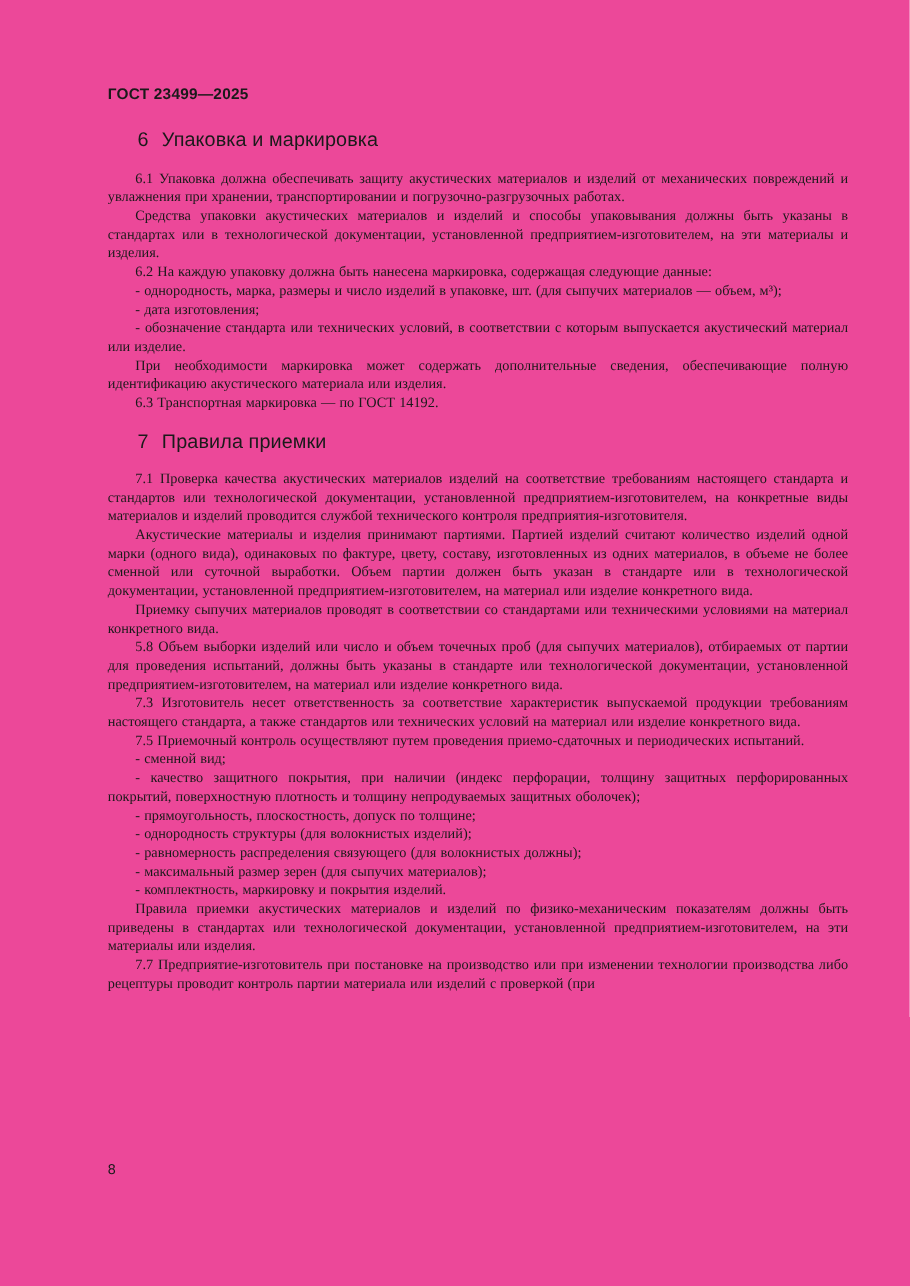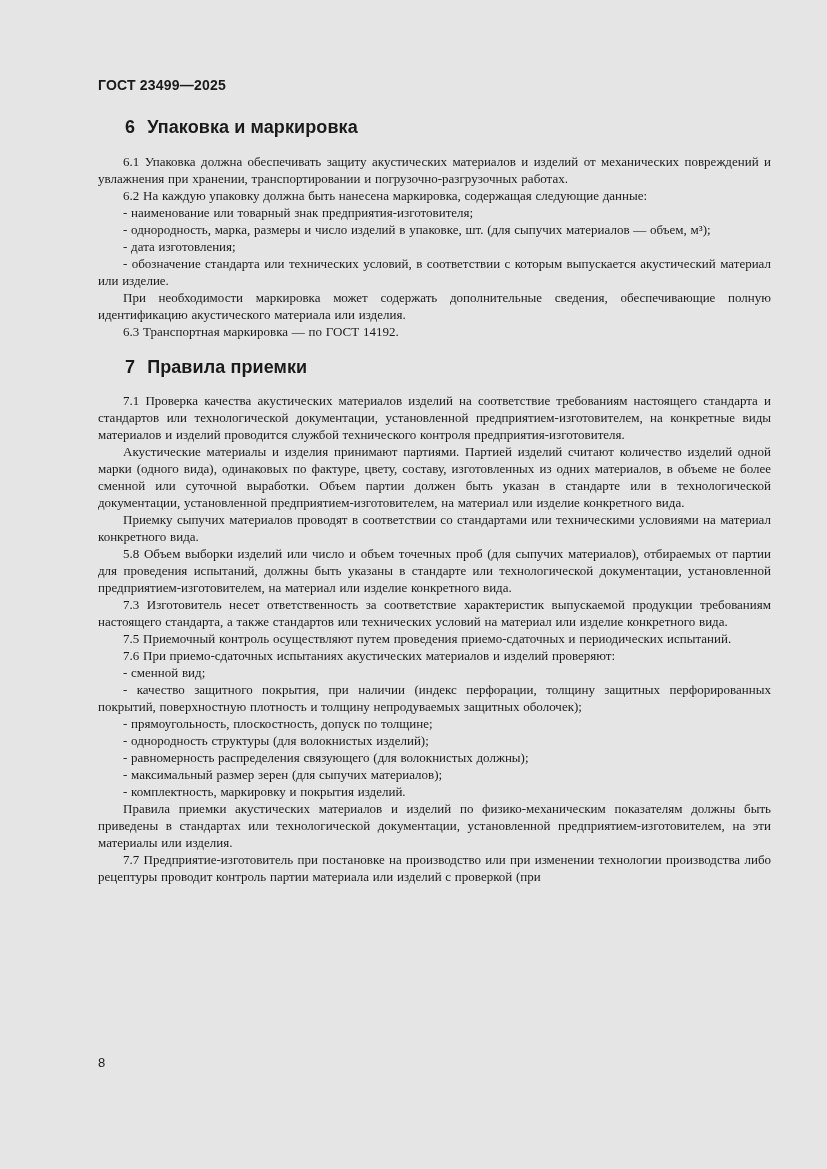--- a/index.html
+++ b/index.html
@@ -9,33 +9,33 @@
     height: 1169px;
     background: #ffffff;
     font-family: "Liberation Sans", "DejaVu Sans", sans-serif;
     color: #1a1a1a;
     -webkit-font-smoothing: antialiased;
   }
   .page {
     position: relative;
     width: 827px;
     height: 1169px;
-    background: #e5e5e5;
+    background: #ec4899;
     padding: 78px 56px 0 98px;
     overflow: hidden;
   }
   .doc-header {
     font-size: 14px;
     font-weight: bold;
     line-height: 14px;
     letter-spacing: 0.2px;
   }
   .section-title {
     font-size: 18px;
-    font-weight: bold;
+    font-weight: normal;
     line-height: 19px;
     margin: 26px 0 16px 27px;
     letter-spacing: 0.1px;
   }
   .section-title.second {
     margin-top: 18px;
     margin-bottom: 15px;
   }
   .section-title .sec-num { margin-right: 12px; }
   .para {
@@ -60,40 +60,39 @@
 
 <div class="page">
 
   <div class="doc-header">ГОСТ 23499—2025</div>
 
   <section>
     <h2 class="section-title">
       <span class="sec-num">6</span><span class="sec-name">Упаковка и маркировка</span>
     </h2>
     <p class="para">6.1 Упаковка должна обеспечивать защиту акустических материалов и изделий от механических повреждений и увлажнения при хранении, транспортировании и погрузочно-разгрузочных работах.</p>
+    <p class="para">Средства упаковки акустических материалов и изделий и способы упаковывания должны быть указаны в стандартах или в технологической документации, установленной предприятием-изготовителем, на эти материалы и изделия.</p>
     <p class="para">6.2 На каждую упаковку должна быть нанесена маркировка, содержащая следующие данные:</p>
-    <p class="para">- наименование или товарный знак предприятия-изготовителя;</p>
     <p class="para">- однородность, марка, размеры и число изделий в упаковке, шт. (для сыпучих материалов — объем, м³);</p>
     <p class="para">- дата изготовления;</p>
     <p class="para">- обозначение стандарта или технических условий, в соответствии с которым выпускается акустический материал или изделие.</p>
     <p class="para">При необходимости маркировка может содержать дополнительные сведения, обеспечивающие полную идентификацию акустического материала или изделия.</p>
     <p class="para">6.3 Транспортная маркировка — по ГОСТ 14192.</p>
   </section>
 
   <section>
     <h2 class="section-title second">
       <span class="sec-num">7</span><span class="sec-name">Правила приемки</span>
     </h2>
     <p class="para">7.1 Проверка качества акустических материалов изделий на соответствие требованиям настоящего стандарта и стандартов или технологической документации, установленной предприятием-изготовителем, на конкретные виды материалов и изделий проводится службой технического контроля предприятия-изготовителя.</p>
     <p class="para">Акустические материалы и изделия принимают партиями. Партией изделий считают количество изделий одной марки (одного вида), одинаковых по фактуре, цвету, составу, изготовленных из одних материалов, в объеме не более сменной или суточной выработки. Объем партии должен быть указан в стандарте или в технологической документации, установленной предприятием-изготовителем, на материал или изделие конкретного вида.</p>
     <p class="para">Приемку сыпучих материалов проводят в соответствии со стандартами или техническими условиями на материал конкретного вида.</p>
     <p class="para">5.8 Объем выборки изделий или число и объем точечных проб (для сыпучих материалов), отбираемых от партии для проведения испытаний, должны быть указаны в стандарте или технологической документации, установленной предприятием-изготовителем, на материал или изделие конкретного вида.</p>
     <p class="para">7.3 Изготовитель несет ответственность за соответствие характеристик выпускаемой продукции требованиям настоящего стандарта, а также стандартов или технических условий на материал или изделие конкретного вида.</p>
     <p class="para">7.5 Приемочный контроль осуществляют путем проведения приемо-сдаточных и периодических испытаний.</p>
-    <p class="para">7.6 При приемо-сдаточных испытаниях акустических материалов и изделий проверяют:</p>
     <p class="para">- сменной вид;</p>
     <p class="para">- качество защитного покрытия, при наличии (индекс перфорации, толщину защитных перфорированных покрытий, поверхностную плотность и толщину непродуваемых защитных оболочек);</p>
     <p class="para">- прямоугольность, плоскостность, допуск по толщине;</p>
     <p class="para">- однородность структуры (для волокнистых изделий);</p>
     <p class="para">- равномерность распределения связующего (для волокнистых должны);</p>
     <p class="para">- максимальный размер зерен (для сыпучих материалов);</p>
     <p class="para">- комплектность, маркировку и покрытия изделий.</p>
     <p class="para">Правила приемки акустических материалов и изделий по физико-механическим показателям должны быть приведены в стандартах или технологической документации, установленной предприятием-изготовителем, на эти материалы или изделия.</p>
     <p class="para">7.7 Предприятие-изготовитель при постановке на производство или при изменении технологии производства либо рецептуры проводит контроль партии материала или изделий с проверкой (при</p>
   </section>

